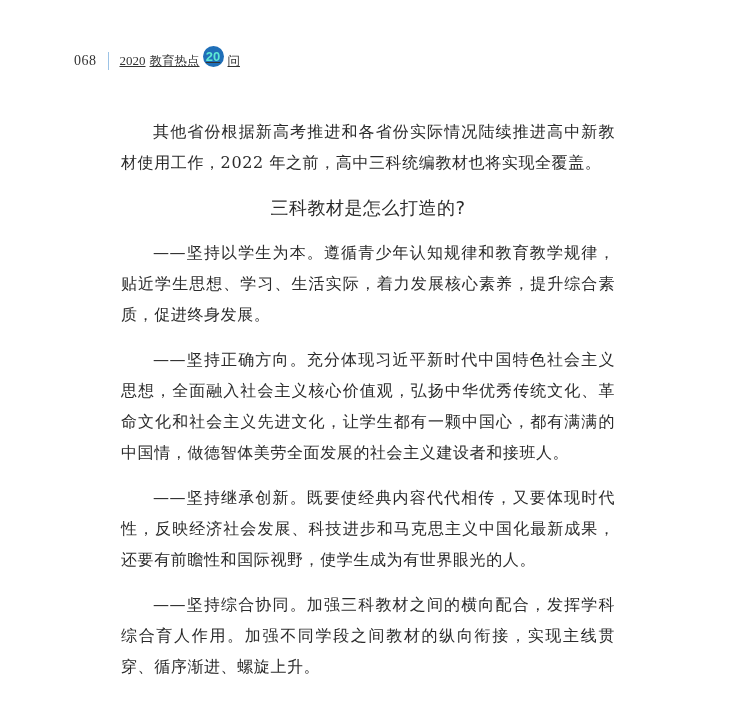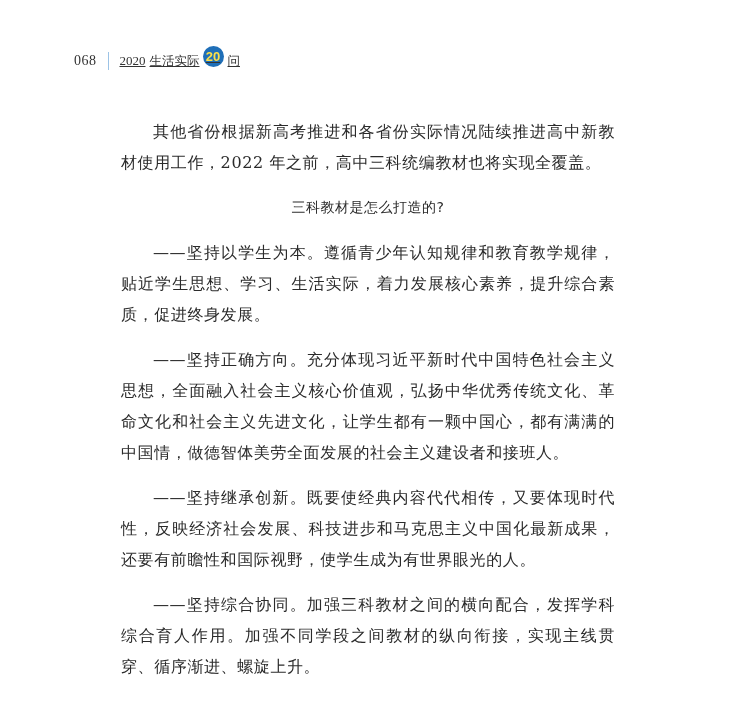--- a/index.html
+++ b/index.html
@@ -48,21 +48,21 @@
       margin-right: 4px;
     }
     .badge {
       display: inline-flex;
       align-items: center;
       justify-content: center;
       width: 21px;
       height: 21px;
       border-radius: 50%;
       background: #1f6fb8;
-      color: #fde047;
+      color: #5eead4;
       font-family: "Liberation Sans", sans-serif;
       font-size: 13px;
       font-weight: bold;
       margin: 0 4px 9px 3px;
     }
     .content {
       position: absolute;
       left: 107px;
       top: 102px;
       width: 522px;
@@ -73,35 +73,35 @@
       letter-spacing: 0.6px;
     }
     .content p {
       margin: 14px;
       text-indent: 2em;
     }
     .section-heading {
       margin: 0;
       text-align: center;
       font-family: "DejaVu Sans", "Liberation Sans", sans-serif;
-      font-size: 14px;
+      font-size: 18px;
       font-weight: normal;
       line-height: 31px;
       letter-spacing: 0.5px;
     }
   </style>
 </head>
 <body>
 
 <div class="page-header">
   <span class="page-number">068</span>
   <span class="header-sep"></span>
   <span class="book-title">
     <span class="book-year">2020</span>
-    <span>生活实际</span>
+    <span>教育热点</span>
     <span class="badge">20</span>
     <span>问</span>
   </span>
 </div>
 
 <div class="content">
   <p>其他省份根据新高考推进和各省份实际情况陆续推进高中新教材使用工作，2022 年之前，高中三科统编教材也将实现全覆盖。</p>
   <h2 class="section-heading">三科教材是怎么打造的?</h2>
   <p>——坚持以学生为本。遵循青少年认知规律和教育教学规律，贴近学生思想、学习、生活实际，着力发展核心素养，提升综合素质，促进终身发展。</p>
   <p>——坚持正确方向。充分体现习近平新时代中国特色社会主义思想，全面融入社会主义核心价值观，弘扬中华优秀传统文化、革命文化和社会主义先进文化，让学生都有一颗中国心，都有满满的中国情，做德智体美劳全面发展的社会主义建设者和接班人。</p>

